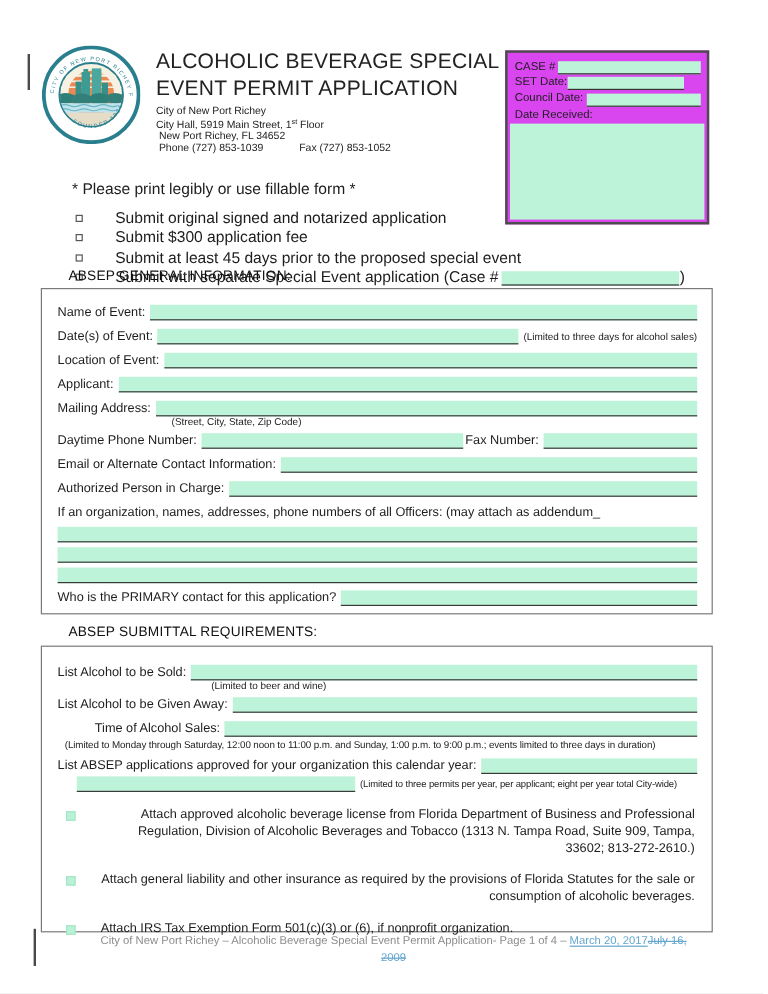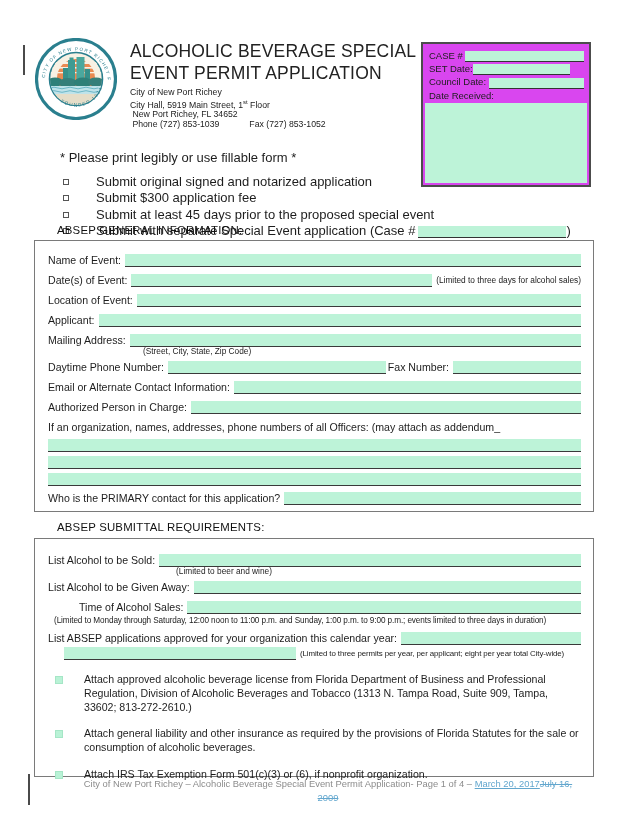--- a/index.html
+++ b/index.html
@@ -53,21 +53,21 @@
   .line-note { margin:-2px 0 7px 6px; font-size:8.2px; white-space:nowrap; letter-spacing:-0.1px; }
   .full-line { height:13px; background:#bdf3d8; border-bottom:1px solid #3a3a3a; margin-bottom:4px; }
   .officers-label { font-size:10.6px; margin:2px 0 6px 0; }
 
   .approved2 { display:flex; align-items:center; margin-bottom:6px;padding-left:16px; }
   .approved2 .field2 { flex:none; width:232px; height:13px; background:#bdf3d8; border-bottom:1px solid #3a3a3a; }
   .approved2 .small-note { font-size:7.9px; letter-spacing:-0.1px; }
 
   .attach { display:flex; margin:13px 0 0 7px; font-size:10.6px; line-height:13.8px; white-space:normal; }
   .attach .bullet { width:8px; height:8px; background:#b9f2d6; border:1px solid #a5e6c6; margin:3px 21px 0 0; flex:none; }
-  .attach .txt { padding-right:2px; }
+  .attach .txt { padding-right:2px;text-align:right; }
 
   .footer { position:absolute; left:0; right:0; top:777px; text-align:center; font-size:9.4px; color:#8c8c8c; line-height:14px;padding-left:16px; }
   .rev-new { color:#63a7ce; text-decoration:underline; }
   .rev-old { color:#63a7ce; text-decoration:line-through; }
 </style>
 </head>
 <body>
 
 <div class="page">
 

